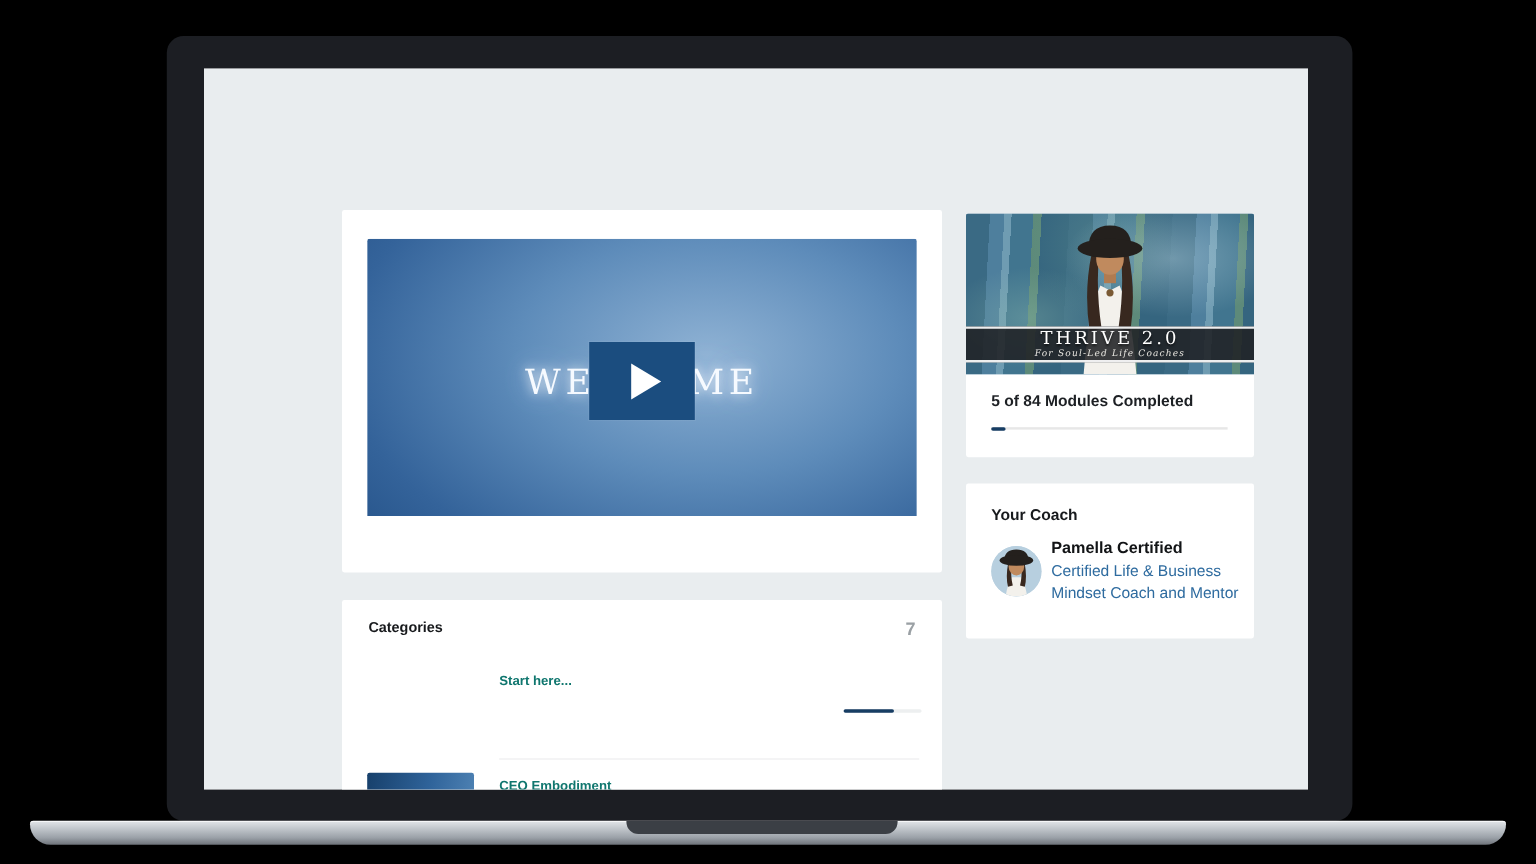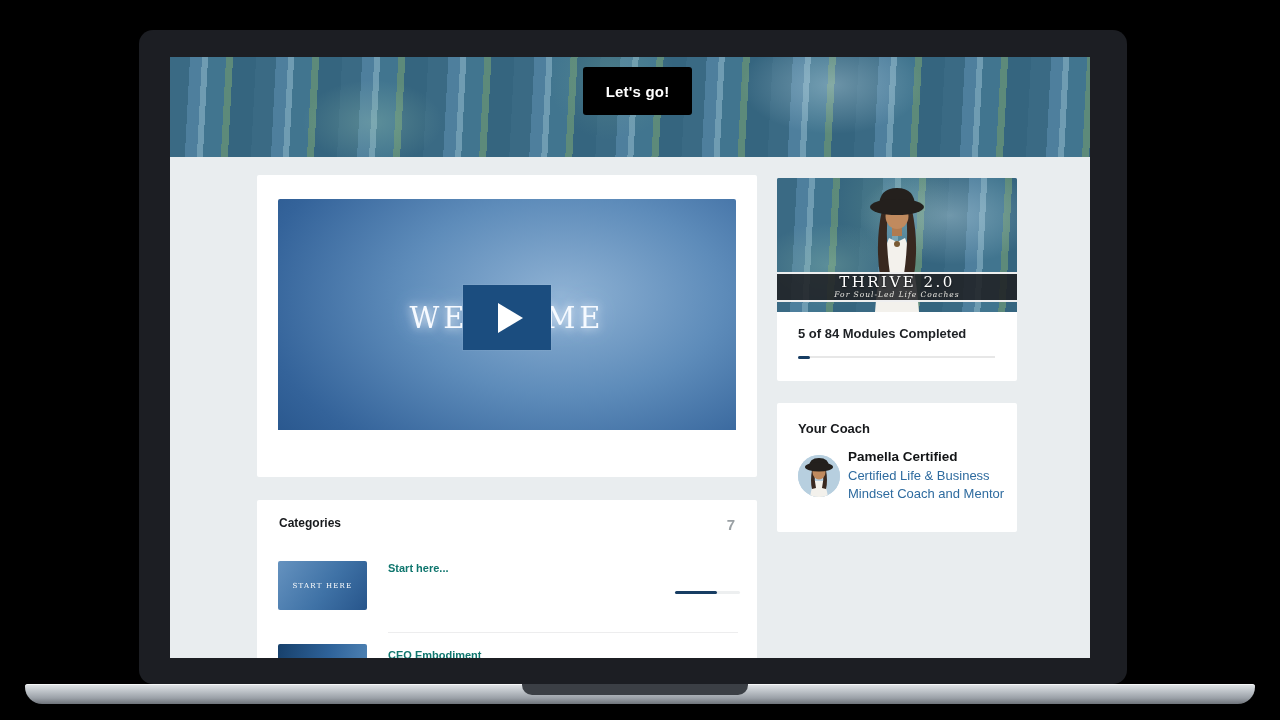--- a/index.html
+++ b/index.html
@@ -26,21 +26,21 @@
       repeating-linear-gradient(93deg,
         #3a6a84 0 20px,#4e7f9d 20px 32px,#6f9cb2 32px 38px,
         #41758f 38px 56px,#5d8a7a 56px 63px,#35657f 63px 86px),
       linear-gradient(180deg,#47789a,#568bad);}
 
   .hdr{position:absolute;left:0;top:0;width:920px;height:100px;}
   .cta{position:absolute;left:413px;top:10px;width:109px;height:48px;background:#000;
        color:#fff;font-weight:700;font-size:15px;display:flex;align-items:center;
        justify-content:center;border-radius:3px;letter-spacing:.2px;}
 
-  .card{position:absolute;background:#fff;border-radius:2px;}
+  .card{position:absolute;background:#fff;border-radius:2px;margin-left:28px;}
 
   
   .video-card{left:87px;top:118px;width:500px;height:302px;}
   .video{position:absolute;left:21px;top:24px;width:458px;height:257px;border-radius:2px;
          overflow:hidden;}
   .video-view{position:absolute;left:0;top:0;width:458px;height:231px;
       background:radial-gradient(ellipse 420px 260px at 62% 42%,#8fb2d4 0%,#5e8cba 38%,#34639a 72%,#1f4c82 100%);}
   .welcome{position:absolute;left:0;top:102px;width:458px;text-align:center;
       font-family:"DejaVu Serif",serif;font-size:29px;letter-spacing:4px;color:#f6faff;
       text-shadow:0 0 10px rgba(255,255,255,.95),0 0 26px rgba(190,215,255,.8);}
@@ -106,42 +106,36 @@
 </head>
 <body>
 
 <div class="stage">
   <div class="bezel"></div>
   <div class="base"></div>
   <div class="notch"></div>
 
   <div class="screen">
 
-    <div class="hdr palms">
-      <div class="cta">Let's go!</div>
-    </div>
 
     <div class="card video-card">
       <div class="video">
         <div class="video-view">
           <div class="welcome">WELCOME</div>
           <div class="bigplay">
             <div class="tri"></div>
           </div>
         </div>
       </div>
     </div>
 
     <div class="card cat-card">
       <div class="cat-title">Categories</div>
       <div class="cat-count">7</div>
 
-      <div class="thumb thumb1">
-        <span>START HERE</span>
-      </div>
       <div class="item-title item1-title">Start here...</div>
       <div class="item1-bar">
         <div class="item1-fill" style="width: 65%;"></div>
       </div>
 
       <div class="divider"></div>
 
       <div class="thumb thumb2"></div>
       <div class="item-title item2-title">CEO Embodiment</div>
     </div>

